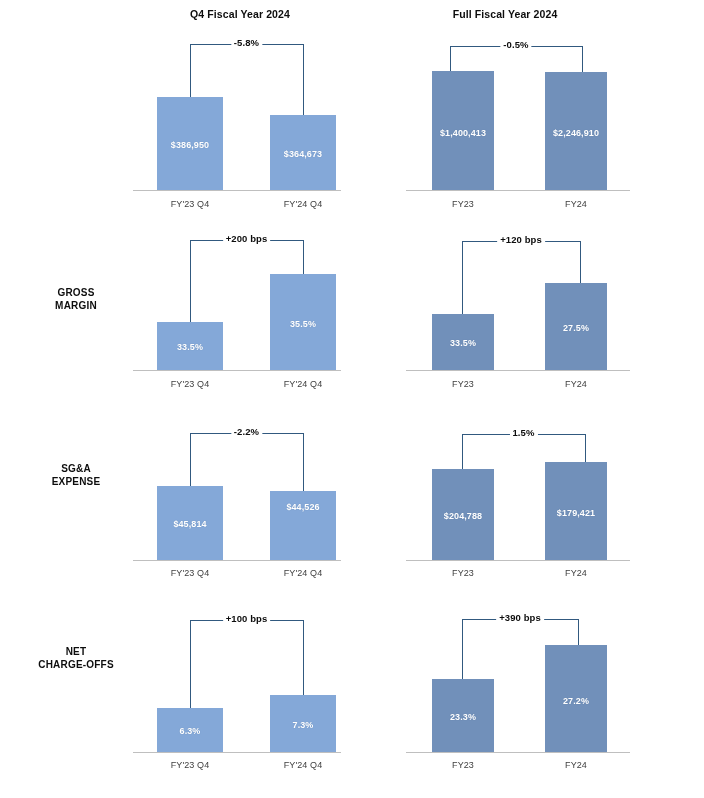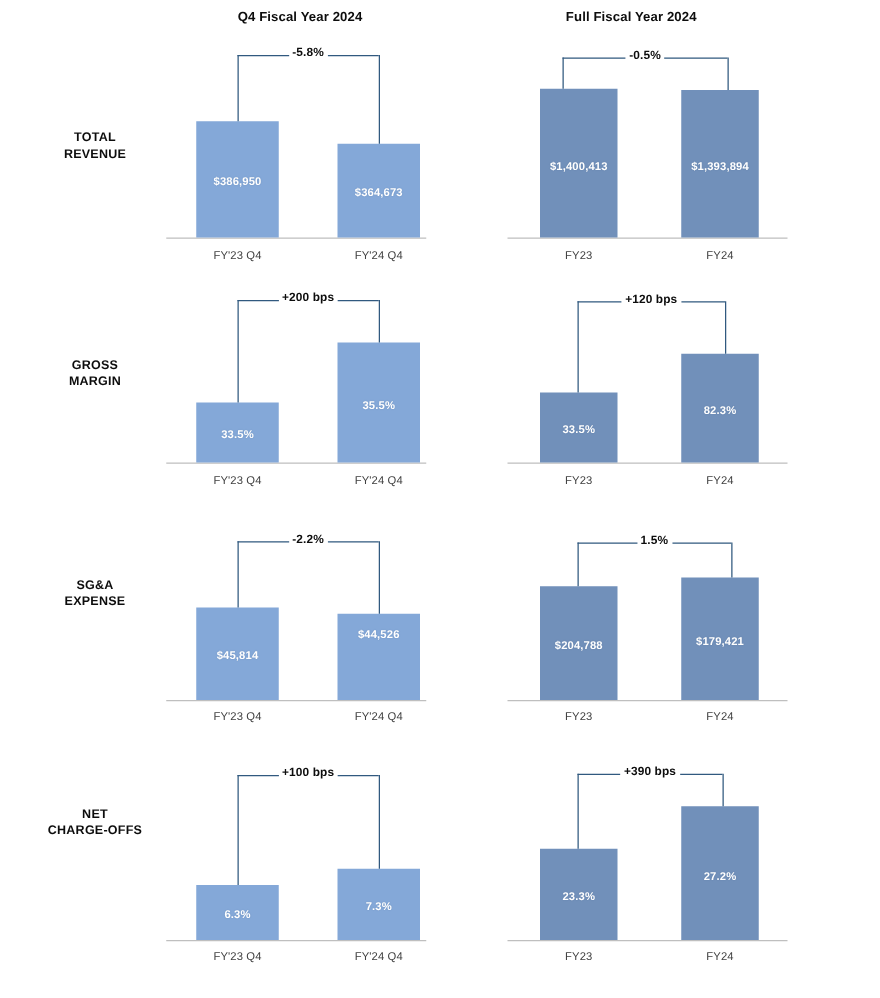--- a/index.html
+++ b/index.html
@@ -106,22 +106,20 @@
     padding: 0 3px;
     letter-spacing: 0.1px;
   }
 </style>
 </head>
 <body>
 
 <div id="sheet">
     <div class="col-title" style="left: 240px; top: 8px; color: rgb(13, 13, 13);">Q4 Fiscal Year 2024</div>
     <div class="col-title" style="left: 505px; top: 8px; color: rgb(13, 13, 13);">Full Fiscal Year 2024</div>
-    <div class="row-label" style="left: 6px; top: 104px;">TOTAL
-REVENUE</div>
     <div class="row-label" style="left: 6px; top: 462px;">SG&amp;A
 EXPENSE</div>
     <div class="row-label" style="left: 6px; top: 286px;">GROSS
 MARGIN</div>
     <div class="row-label" style="left: 6px; top: 645px;">NET
 CHARGE-OFFS</div>
     <div class="panel" style="left: 0px; top: 0px; width: 704px; height: 798px; pointer-events: none;">
       <div class="axis-line" style="left: 133px; width: 208px; top: 190px; background: rgb(191, 191, 191);"></div>
       <div class="bar" style="left: 157px; top: 97px; width: 66px; height: 93px; background: rgb(132, 168, 216); pointer-events: auto;"></div>
       <div class="bar-value" style="left: 190px; top: 140.36px; color: rgb(255, 255, 255);">$386,950</div>
@@ -133,21 +131,21 @@
       <div class="bracket-v" style="left: 190px; top: 44px; height: 53px; background: rgb(49, 89, 127);"></div>
       <div class="bracket-v" style="left: 303px; top: 44px; height: 71px; background: rgb(49, 89, 127);"></div>
       <div class="delta-label" style="left: 246.5px; top: 37px;">-5.8%</div>
     </div>
     <div class="panel" style="left: 0px; top: 0px; width: 704px; height: 798px; pointer-events: none;">
       <div class="axis-line" style="left: 406px; width: 224px; top: 190px; background: rgb(191, 191, 191);"></div>
       <div class="bar" style="left: 432px; top: 71px; width: 62px; height: 119px; background: rgb(113, 144, 186); pointer-events: auto;"></div>
       <div class="bar-value" style="left: 463px; top: 127.88px; color: rgb(255, 255, 255);">$1,400,413</div>
       <div class="cat-label" style="left: 463px; top: 199px; color: rgb(64, 64, 64);">FY23</div>
       <div class="bar" style="left: 545px; top: 72px; width: 62px; height: 118px; background: rgb(113, 144, 186); pointer-events: auto;"></div>
-      <div class="bar-value" style="left: 576px; top: 128.36px; color: rgb(255, 255, 255);">$1,393,894</div>
+      <div class="bar-value" style="left: 576px; top: 128.36px; color: rgb(255, 255, 255);">$2,246,910</div>
       <div class="cat-label" style="left: 576px; top: 199px; color: rgb(64, 64, 64);">FY24</div>
       <div class="bracket-h" style="left: 450px; width: 132px; top: 46px; background: rgb(49, 89, 127);"></div>
       <div class="bracket-v" style="left: 450px; top: 46px; height: 25px; background: rgb(49, 89, 127);"></div>
       <div class="bracket-v" style="left: 582px; top: 46px; height: 26px; background: rgb(49, 89, 127);"></div>
       <div class="delta-label" style="left: 516px; top: 39px;">-0.5%</div>
     </div>
     <div class="panel" style="left: 0px; top: 0px; width: 704px; height: 798px; pointer-events: none;">
       <div class="axis-line" style="left: 133px; width: 208px; top: 370px; background: rgb(191, 191, 191);"></div>
       <div class="bar" style="left: 157px; top: 322px; width: 66px; height: 48px; background: rgb(132, 168, 216); pointer-events: auto;"></div>
       <div class="bar-value" style="left: 190px; top: 341.96px; color: rgb(255, 255, 255);">33.5%</div>
@@ -159,21 +157,21 @@
       <div class="bracket-v" style="left: 190px; top: 240px; height: 82px; background: rgb(49, 89, 127);"></div>
       <div class="bracket-v" style="left: 303px; top: 240px; height: 34px; background: rgb(49, 89, 127);"></div>
       <div class="delta-label" style="left: 246.5px; top: 233px;">+200 bps</div>
     </div>
     <div class="panel" style="left: 0px; top: 0px; width: 704px; height: 798px; pointer-events: none;">
       <div class="axis-line" style="left: 406px; width: 224px; top: 370px; background: rgb(191, 191, 191);"></div>
       <div class="bar" style="left: 432px; top: 314px; width: 62px; height: 56px; background: rgb(113, 144, 186); pointer-events: auto;"></div>
       <div class="bar-value" style="left: 463px; top: 338.12px; color: rgb(255, 255, 255);">33.5%</div>
       <div class="cat-label" style="left: 463px; top: 379px; color: rgb(64, 64, 64);">FY23</div>
       <div class="bar" style="left: 545px; top: 283px; width: 62px; height: 87px; background: rgb(113, 144, 186); pointer-events: auto;"></div>
-      <div class="bar-value" style="left: 576px; top: 323.24px; color: rgb(255, 255, 255);">82.3%</div>
+      <div class="bar-value" style="left: 576px; top: 323.24px; color: rgb(255, 255, 255);">27.5%</div>
       <div class="cat-label" style="left: 576px; top: 379px; color: rgb(64, 64, 64);">FY24</div>
       <div class="bracket-h" style="left: 462px; width: 118px; top: 241px; background: rgb(49, 89, 127);"></div>
       <div class="bracket-v" style="left: 462px; top: 241px; height: 73px; background: rgb(49, 89, 127);"></div>
       <div class="bracket-v" style="left: 580px; top: 241px; height: 42px; background: rgb(49, 89, 127);"></div>
       <div class="delta-label" style="left: 521px; top: 234px;">+120 bps</div>
     </div>
     <div class="panel" style="left: 0px; top: 0px; width: 704px; height: 798px; pointer-events: none;">
       <div class="axis-line" style="left: 133px; width: 208px; top: 560px; background: rgb(191, 191, 191);"></div>
       <div class="bar" style="left: 157px; top: 486px; width: 66px; height: 74px; background: rgb(132, 168, 216); pointer-events: auto;"></div>
       <div class="bar-value" style="left: 190px; top: 519.48px; color: rgb(255, 255, 255);">$45,814</div>

